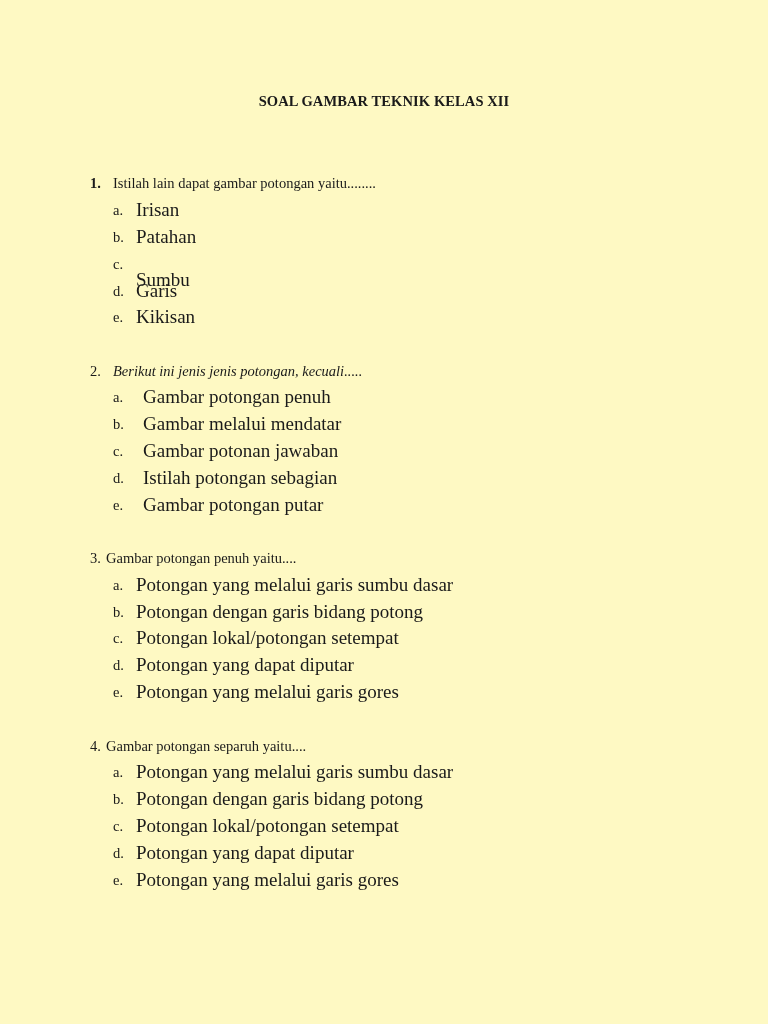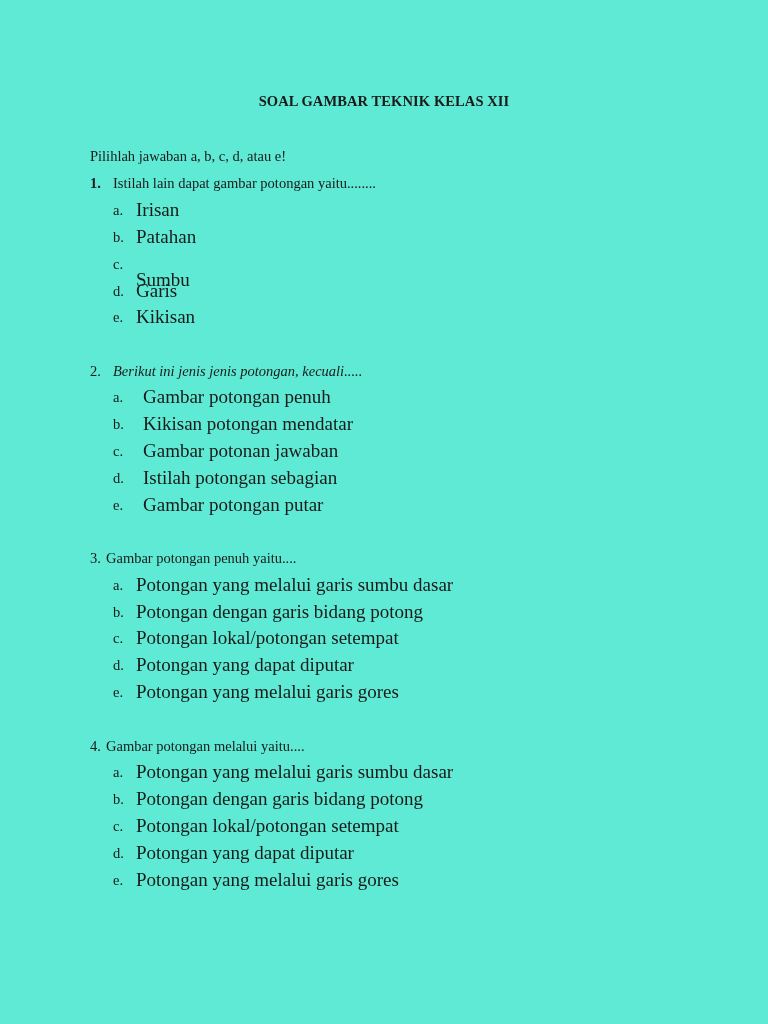--- a/index.html
+++ b/index.html
@@ -1,33 +1,32 @@
 <!DOCTYPE html>
 <html><head>
   <meta charset="utf-8">
   <style>
     html, body { margin: 0; padding: 0; background: #ffffff; }
     body { width: 768px; height: 1024px; position: relative; overflow: hidden;
            font-family: "Liberation Serif", "DejaVu Serif", serif; color: #1a1a1a; }
-    .page { position: absolute; left: 0; top: 0; width: 768px; height: 1024px; background: #5eead4; }
+    .page { position: absolute; left: 0; top: 0; width: 768px; height: 1024px; background: #fef9c3; }
     .title { position: absolute; top: 93px; left: 0; width: 768px; text-align: center;
              font-size: 14.5px; font-weight: bold; letter-spacing: 0.1px; }
     .line { position: absolute; font-size: 14.5px; line-height: 18px; white-space: nowrap; }
     .qnum-bold { font-weight: bold; }
     .opt-letter { position: absolute; font-size: 14.5px; line-height: 18px; }
     .opt-text { position: absolute; font-size: 19px; line-height: 18px; white-space: nowrap; }
   </style>
 </head>
 <body>
 
 <div class="page">
 
   <div class="title">SOAL GAMBAR TEKNIK KELAS XII</div>
 
-  <div class="line" style="left:90px; top:147px;">Pilihlah jawaban a, b, c, d, atau e!</div>
 
   <div>
     <span class="line qnum-bold" style="left:90px; top:174px;">1.</span>
     <span class="line" style="left:113px; top:174px;">Istilah lain dapat gambar potongan yaitu........</span>
 
     <span class="opt-letter" style="left:113px; top:201px;">a.</span>
     <span class="opt-text" style="left:136px; top:201px;">Irisan</span>
     <span class="opt-letter" style="left:113px; top:228px;">b.</span>
     <span class="opt-text" style="left:136px; top:228px;">Patahan</span>
     <span class="opt-letter" style="left:113px; top:255px;">c.</span>
@@ -38,21 +37,21 @@
     <span class="opt-text" style="left:136px; top:308px;">Kikisan</span>
   </div>
 
   <div>
     <span class="line" style="left:90px; top:362px;">2.</span>
     <span class="line" style="left:113px; top:362px;font-style:italic;">Berikut ini jenis jenis potongan, kecuali.....</span>
 
     <span class="opt-letter" style="left:113px; top:388px;">a.</span>
     <span class="opt-text" style="left:143px; top:388px;">Gambar potongan penuh</span>
     <span class="opt-letter" style="left:113px; top:415px;">b.</span>
-    <span class="opt-text" style="left:143px; top:415px;">Kikisan potongan mendatar</span>
+    <span class="opt-text" style="left:143px; top:415px;">Gambar melalui mendatar</span>
     <span class="opt-letter" style="left:113px; top:442px;">c.</span>
     <span class="opt-text" style="left:143px; top:442px;">Gambar potonan jawaban</span>
     <span class="opt-letter" style="left:113px; top:469px;">d.</span>
     <span class="opt-text" style="left:143px; top:469px;">Istilah potongan sebagian</span>
     <span class="opt-letter" style="left:113px; top:496px;">e.</span>
     <span class="opt-text" style="left:143px; top:496px;">Gambar potongan putar</span>
   </div>
 
   <div>
     <span class="line" style="left:90px; top:549px;">3.</span>
@@ -65,21 +64,21 @@
     <span class="opt-letter" style="left:113px; top:629px;">c.</span>
     <span class="opt-text" style="left:136px; top:629px;">Potongan lokal/potongan setempat</span>
     <span class="opt-letter" style="left:113px; top:656px;">d.</span>
     <span class="opt-text" style="left:136px; top:656px;">Potongan yang dapat diputar</span>
     <span class="opt-letter" style="left:113px; top:683px;">e.</span>
     <span class="opt-text" style="left:136px; top:683px;">Potongan yang melalui garis gores</span>
   </div>
 
   <div>
     <span class="line" style="left:90px; top:737px;">4.</span>
-    <span class="line" style="left:106px; top:737px;">Gambar potongan melalui yaitu....</span>
+    <span class="line" style="left:106px; top:737px;">Gambar potongan separuh yaitu....</span>
 
     <span class="opt-letter" style="left:113px; top:763px;">a.</span>
     <span class="opt-text" style="left:136px; top:763px;">Potongan yang melalui garis sumbu dasar</span>
     <span class="opt-letter" style="left:113px; top:790px;">b.</span>
     <span class="opt-text" style="left:136px; top:790px;">Potongan dengan garis bidang potong</span>
     <span class="opt-letter" style="left:113px; top:817px;">c.</span>
     <span class="opt-text" style="left:136px; top:817px;">Potongan lokal/potongan setempat</span>
     <span class="opt-letter" style="left:113px; top:844px;">d.</span>
     <span class="opt-text" style="left:136px; top:844px;">Potongan yang dapat diputar</span>
     <span class="opt-letter" style="left:113px; top:871px;">e.</span>

